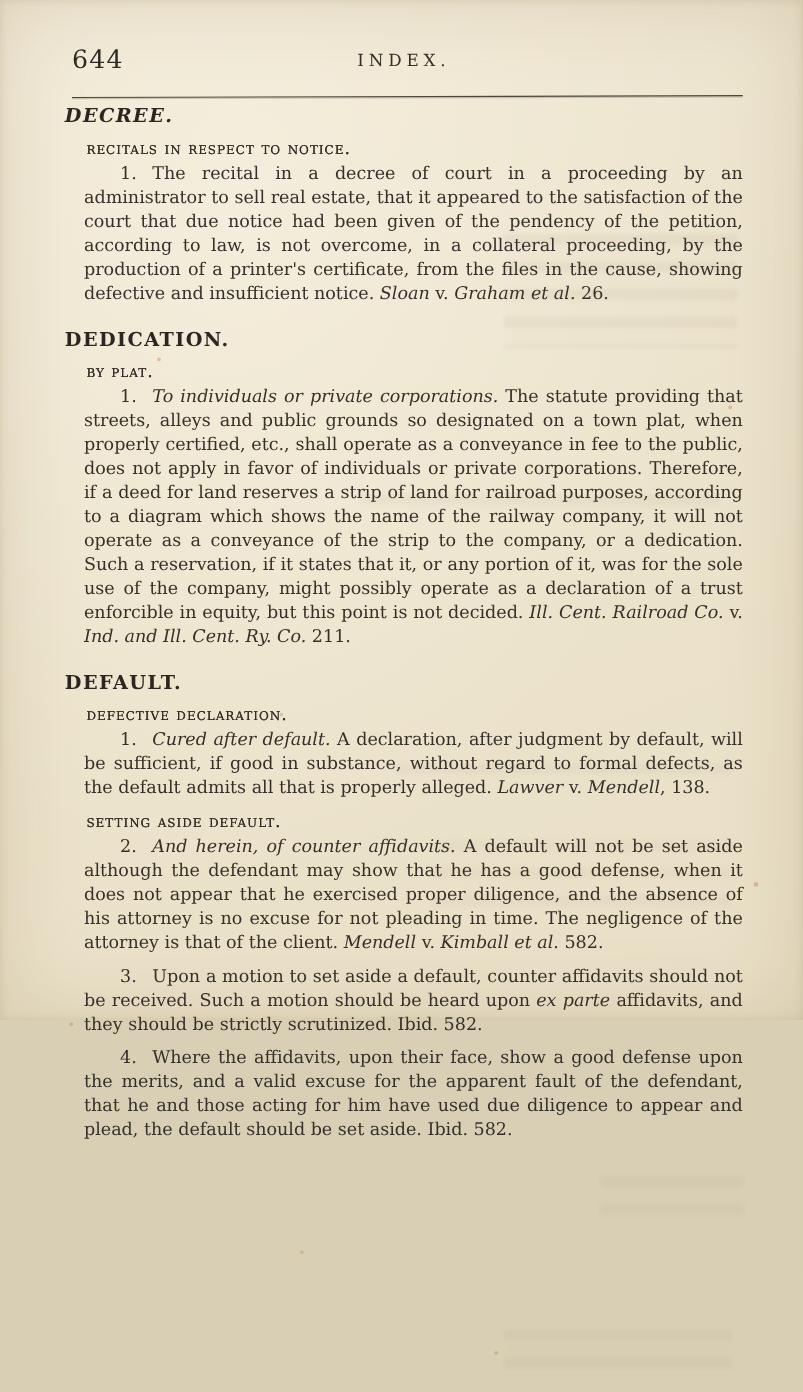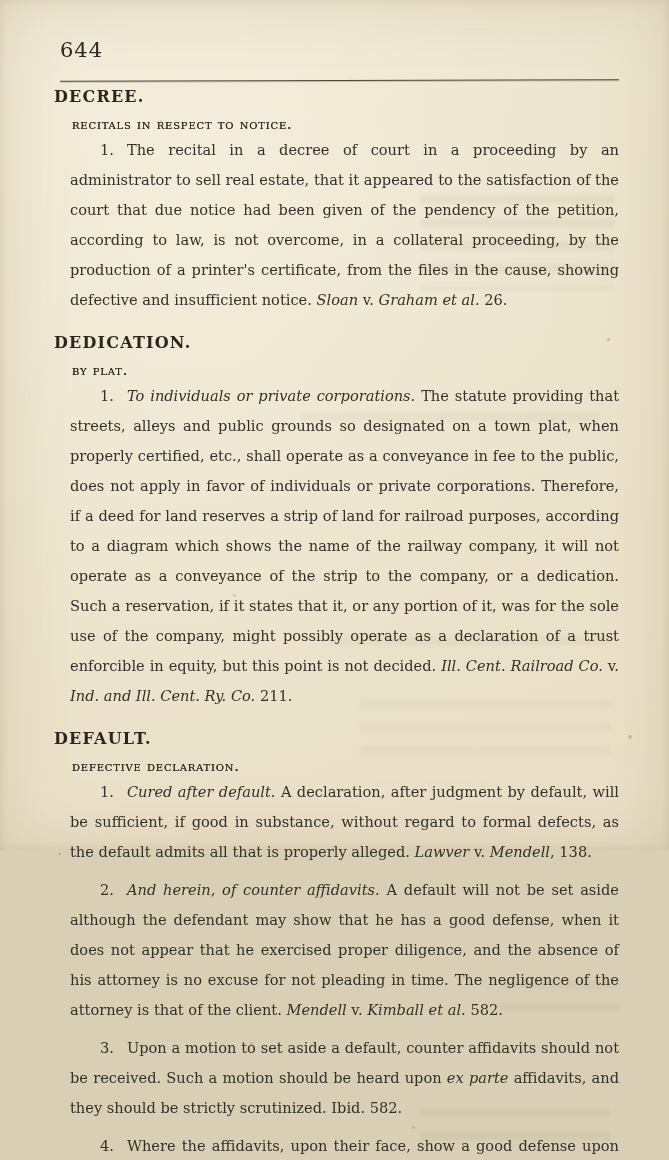--- a/index.html
+++ b/index.html
@@ -32,70 +32,72 @@
     box-shadow:0 1px 0 rgba(77,70,58,0.25);
     transform:rotate(-0.15deg);
   }
   
   .content{margin-top:6px;}
   .section{margin:0;}
   .section-heading{
     margin:18px 0 2px -6px;
     font-size:16px;font-weight:700;letter-spacing:1.2px;color:#2b2620;
   }
-  .section:first-child .section-heading{margin-top:2px;}
+  .section:first-child .section-heading{margin-top:2px;font-style:italic;}
   .subheading{
     margin:10px 0 2px 12px;
     font-size:14.5px;font-weight:400;color:#332e27;
     font-variant:small-caps;letter-spacing:0.8px;
     text-shadow:0 0 0.4px #332e27;
   }
   .subheading-text{text-transform:lowercase;}
   .subheading-text::first-letter{text-transform:uppercase;}
   .entry{
     margin:3px 0 8px 0;padding-left:10px;
     text-indent:30px;text-align:justify;
-    font-size:14.6px;line-height:30px;color:#35302a;
+    font-size:14.6px;line-height:20px;color:#35302a;
   }
   .entry .num{margin-right:13px;}
   .entry i{font-style:italic;}
   
   .ghost{
     position:absolute;pointer-events:none;filter:blur(1.6px);opacity:0.10;
     background:repeating-linear-gradient(180deg,
       rgba(90,75,50,0.55) 0 9px, rgba(90,75,50,0.05) 9px 23px);
   }
   .speck{position:absolute;border-radius:50%;pointer-events:none;}
 </style>
 </head>
 <body>
 
 <div class="page">
 
   <div class="header">
     <span class="page-number">644</span>
+    <span class="running-head">INDEX.</span>
   </div>
 
   <div class="rule"></div>
 
   <div class="content" id="content">
       <div class="section">
         <h2 class="section-heading">DECREE.</h2>
         <h3 class="subheading"><span class="subheading-text">Recitals in respect to notice.</span></h3>
         <p class="entry"><span class="num">1.</span><span>The recital in a decree of court in a proceeding by an administrator to sell real estate, that it appeared to the satisfaction of the court that due notice had been given of the pendency of the petition, according to law, is not overcome, in a collateral proceeding, by the production of a printer's certificate, from the files in the cause, showing defective and insufficient notice. </span><i>Sloan</i><span> v. </span><i>Graham et al.</i><span> 26.</span></p>
       </div>
       <div class="section">
         <h2 class="section-heading">DEDICATION.</h2>
         <h3 class="subheading"><span class="subheading-text">By plat.</span></h3>
         <p class="entry"><span class="num">1.</span><i>To individuals or private corporations.</i><span> The statute providing that streets, alleys and public grounds so designated on a town plat, when properly certified, etc., shall operate as a conveyance in fee to the public, does not apply in favor of individuals or private corporations. Therefore, if a deed for land reserves a strip of land for railroad purposes, according to a diagram which shows the name of the railway company, it will not operate as a conveyance of the strip to the company, or a dedication. Such a reservation, if it states that it, or any portion of it, was for the sole use of the company, might possibly operate as a declaration of a trust enforcible in equity, but this point is not decided. </span><i>Ill. Cent. Railroad Co.</i><span> v. </span><i>Ind. and Ill. Cent. Ry. Co.</i><span> 211.</span></p>
       </div>
       <div class="section">
         <h2 class="section-heading">DEFAULT.</h2>
         <h3 class="subheading"><span class="subheading-text">Defective declaration.</span></h3>
         <p class="entry"><span class="num">1.</span><i>Cured after default.</i><span> A declaration, after judgment by default, will be sufficient, if good in substance, without regard to formal defects, as the default admits all that is properly alleged. </span><i>Lawver</i><span> v. </span><i>Mendell</i><span>, 138.</span></p>
+        <h3 class="subheading"><span class="subheading-text">Setting aside default.</span></h3>
         <p class="entry"><span class="num">2.</span><i>And herein, of counter affidavits.</i><span> A default will not be set aside although the defendant may show that he has a good defense, when it does not appear that he exercised proper diligence, and the absence of his attorney is no excuse for not pleading in time. The negligence of the attorney is that of the client. </span><i>Mendell</i><span> v. </span><i>Kimball et al.</i><span> 582.</span></p>
         <p class="entry"><span class="num">3.</span><span>Upon a motion to set aside a default, counter affidavits should not be received. Such a motion should be heard upon </span><i>ex parte</i><span> affidavits, and they should be strictly scrutinized. Ibid. 582.</span></p>
         <p class="entry"><span class="num">4.</span><span>Where the affidavits, upon their face, show a good defense upon the merits, and a valid excuse for the apparent fault of the defendant, that he and those acting for him have used due diligence to appear and plead, the default should be set aside. Ibid. 582.</span></p>
       </div>
     </div>
 
   <div class="ghost" style="left:420px;top:195px;width:195px;height:95px;"></div>
   <div class="ghost" style="left:300px;top:412px;width:300px;height:18px;opacity:0.07;"></div>
   <div class="ghost" style="left:330px;top:636px;width:280px;height:16px;opacity:0.07;"></div>
   <div class="ghost" style="left:360px;top:700px;width:250px;height:60px;opacity:0.06;"></div>

